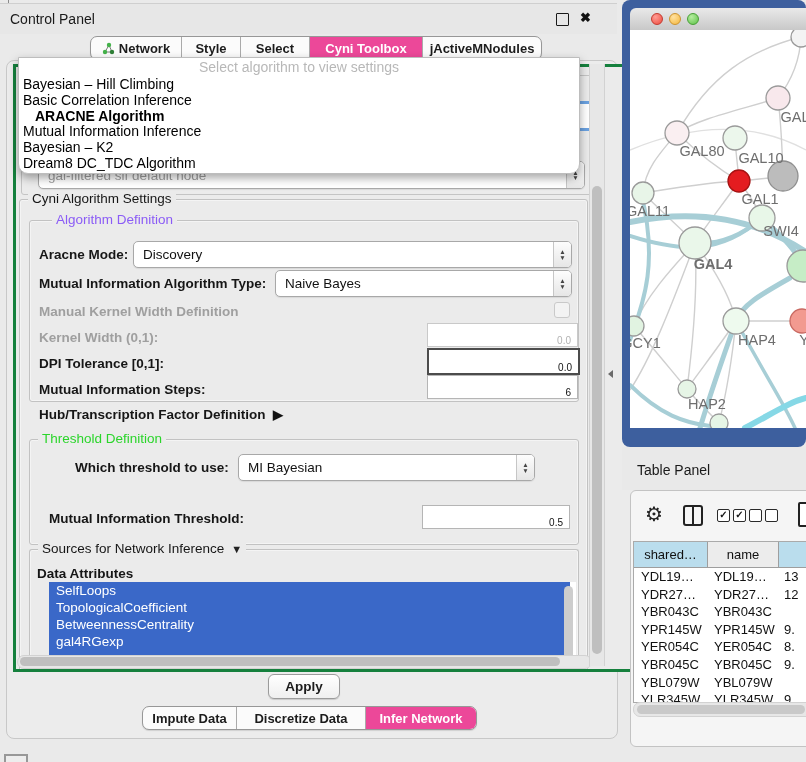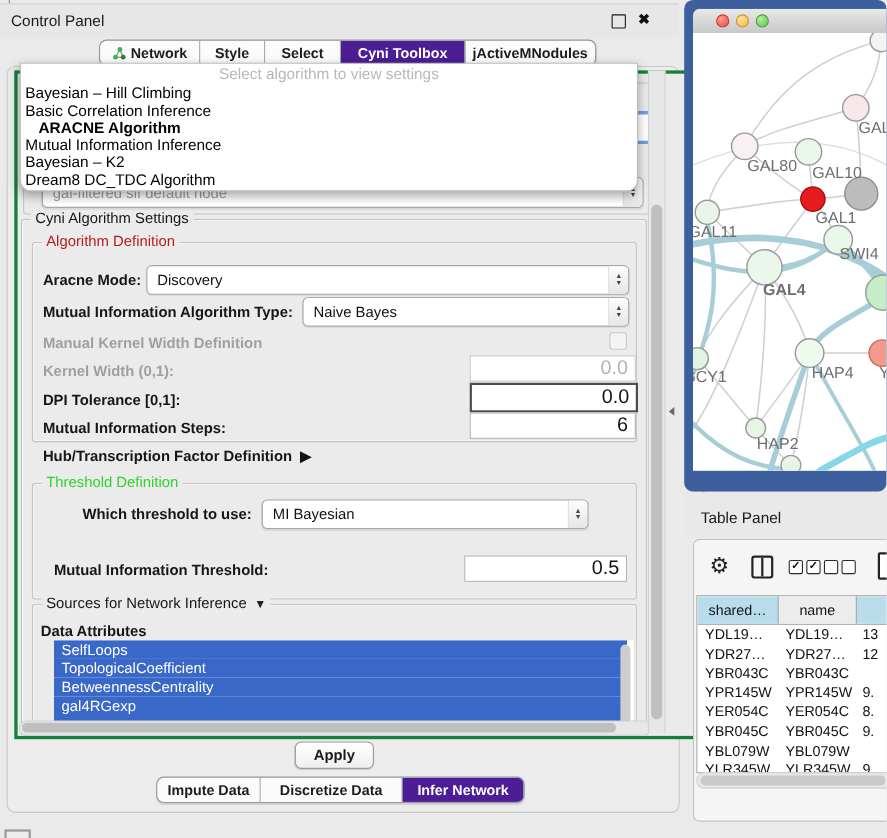--- a/index.html
+++ b/index.html
@@ -9,28 +9,28 @@
   .lbl{font-weight:bold;font-size:13.5px;color:#161616;}
   .dis{color:#9f9f9f;}
   .grp{position:absolute;border:1px solid #c2c2c2;border-radius:3px;box-shadow:inset 0 0 0 1px #f4f4f4;}
   .gtitle{position:absolute;top:-9px;left:8px;background:#ebebeb;padding:0 4px;font-size:13.5px;white-space:nowrap;}
   .combo{position:absolute;background:#fff;border:1px solid #a8a8a8;border-radius:5px;display:flex;align-items:center;
          font-size:13.5px;color:#111;box-shadow:0 1px 1px rgba(0,0,0,.08);}
   .combo .cv{flex:1;padding-left:9px;white-space:nowrap;overflow:hidden;}
   .stepper{width:17px;align-self:stretch;border-left:1px solid #c6c6c6;background:linear-gradient(#fdfdfd,#e6e6e6);
            display:flex;flex-direction:column;align-items:center;justify-content:center;border-radius:0 4px 4px 0;}
   .stepper span{font-size:6.5px;line-height:5.5px;color:#444;}
-  .field{position:absolute;background:#fff;border:1px solid #b5b5b5;font-size:18px;color:#111;
-         display:flex;align-items:flex-start;justify-content:flex-end;padding-right:6px;}
+  .field{position:absolute;background:#fff;border:1px solid #b5b5b5;font-size:10px;color:#111;
+         display:flex;align-items:flex-end;justify-content:flex-end;padding-right:6px;}
   .seg{display:flex;position:absolute;border:1px solid #979797;border-radius:7px;background:#fbfbfb;overflow:hidden;height:22px;
        box-shadow:0 1px 1px rgba(0,0,0,.12);}
   .seg .tb{display:flex;align-items:center;justify-content:center;font-size:13px;font-weight:bold;color:#1c1c1c;
            border-right:1px solid #aaa;gap:4px;}
   .seg .tb:last-child{border-right:none;}
-  .seg .sel{background:#4c1d95;color:#fff;}
+  .seg .sel{background:#ec4899;color:#fff;}
   .listrow{height:17px;line-height:17px;color:#fff;background:#3a68c8;font-size:13.5px;padding-left:7px;white-space:nowrap;overflow:hidden;}
   .nlabel{position:absolute;transform:translateX(-50%);font-size:14.5px;color:#6e6e6e;white-space:nowrap;}
   .hdrcell{display:flex;align-items:center;justify-content:center;font-size:13px;color:#111;border-right:1px solid #9e9e9e;}
   .bodycell{font-size:13px;color:#111;padding-left:7px;white-space:nowrap;overflow:hidden;line-height:17.6px;}
   .ckbox{display:inline-block;width:11px;height:11px;border:1.6px solid #2a2a2a;border-radius:2px;background:#fff;
          font-size:10px;line-height:10px;text-align:center;color:#111;font-weight:bold;}
   .scrollthumb{position:absolute;background:#bfbfbf;border-radius:6px;}
   .scrolltrack{position:absolute;background:#e7e7e7;border:1px solid #d2d2d2;border-radius:7px;}
 </style>
 </head>
@@ -84,21 +84,21 @@
           <span>▲</span>
           <span>▼</span>
         </span>
     </div>
 
     <div class="grp" style="left:3px;top:132px;width:567px;height:520px;">
       <span class="gtitle" style="color:#161616;">Cyni Algorithm Settings</span>
     </div>
 
     <div class="grp" style="left:13px;top:153px;width:548px;height:180px;">
-      <span class="gtitle" style="color:#b91c1c;">Algorithm Definition</span>
+      <span class="gtitle" style="color:#8b5cf6;margin-left:14px;">Algorithm Definition</span>
     </div>
 
     <span class="abs lbl" style="left:23px;top:180px;">Aracne Mode:</span>
     <div class="combo" style="left:117px;top:174px;width:437px;height:25px;">
       <span class="cv">Discovery</span>
       <span class="stepper">
           <span>▲</span>
           <span>▼</span>
         </span>
     </div>

